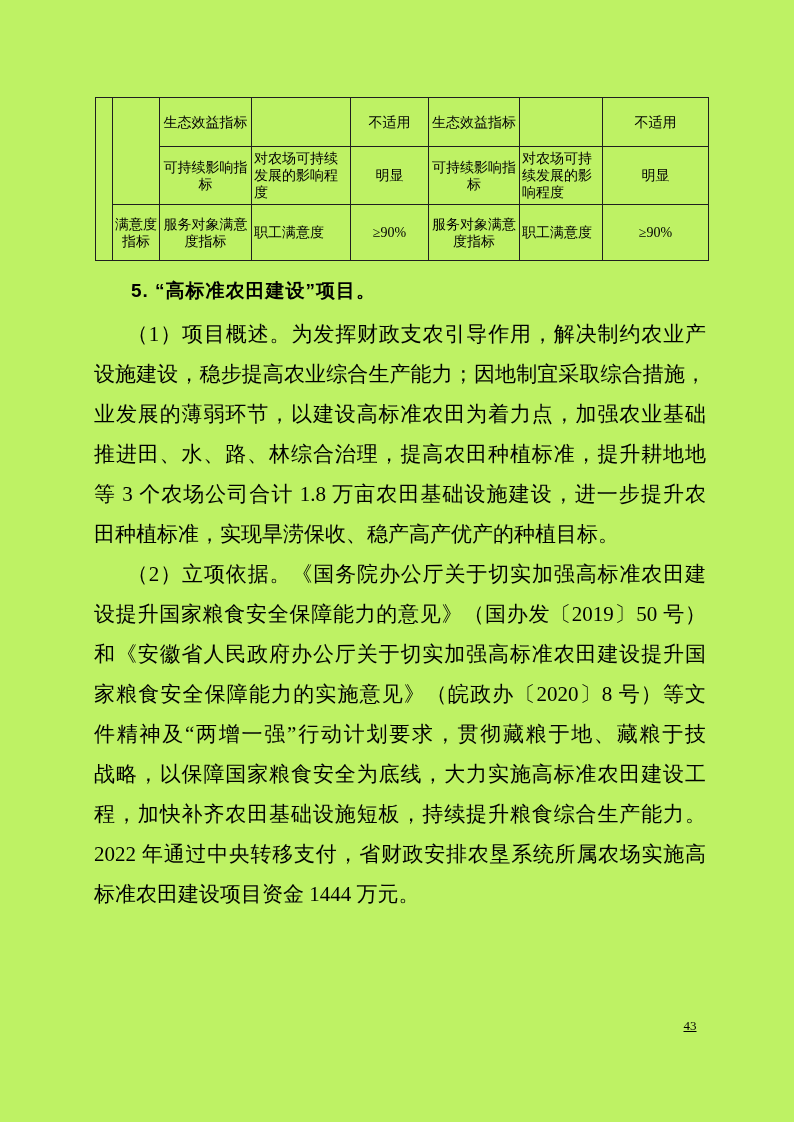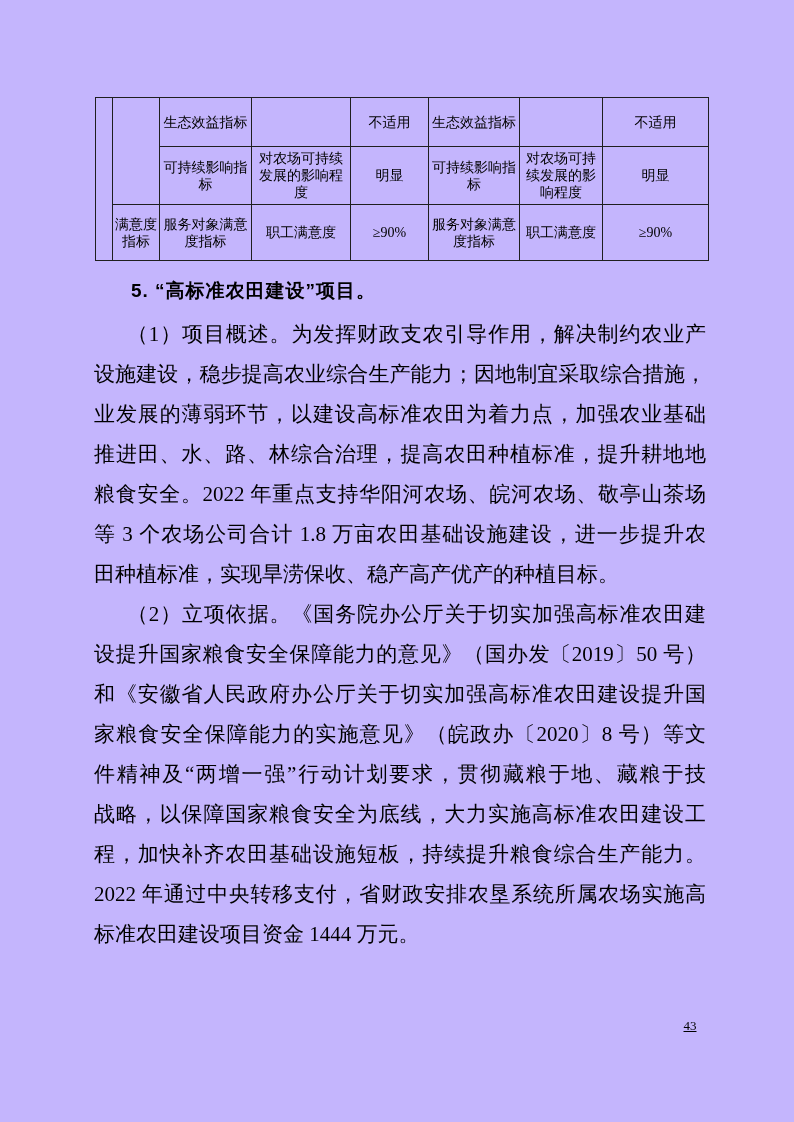--- a/index.html
+++ b/index.html
@@ -1,36 +1,36 @@
 <!DOCTYPE html>
 <html><head>
 <meta charset="utf-8">
 <style>
   html,body { margin:0; padding:0; background:#ffffff; }
   .page {
-    position:relative; width:794px; height:1122px; background:#c4b5fd;
+    position:relative; width:794px; height:1122px; background:#bef264;
     color:#000; font-family:"Liberation Serif","DejaVu Serif",serif;
     overflow:hidden;
   }
 
   
   table.ind {
     position:absolute; left:95px; top:97px; width:613px;
     border-collapse:collapse; table-layout:fixed;
   }
   table.ind td {
     border:1px solid #1f1f1f; font-size:14px; line-height:17px;
     padding:1px 2px; vertical-align:middle; word-break:break-all;
     font-family:"Liberation Serif","DejaVu Serif",serif;
   }
   table.ind tr.r1 { height:49px; }
   table.ind tr.r2 { height:58px; }
   table.ind tr.r3 { height:56px; }
   td.c { text-align:center; }
-  td.l { text-align:center; }
+  td.l { text-align:left; }
   td.tight { padding:1px 4px; text-align:center; }
 
   
   .heading {
     position:absolute; left:94px; top:276px; width:614px;
     font-size:19px; line-height:30px; font-weight:bold;
     font-family:"Liberation Sans","DejaVu Sans",sans-serif;
     text-indent:37px; letter-spacing:1px;
   }
 
@@ -97,21 +97,20 @@
     </table>
 
   <div class="heading">5. “高标准农田建设”项目。</div>
 
   <div class="paras">
     <div>
         <div class="tline first">（1）项目概述。为发挥财政支农引导作用，解决制约农业产</div>
         <div class="tline">设施建设，稳步提高农业综合生产能力；因地制宜采取综合措施，</div>
         <div class="tline">业发展的薄弱环节，以建设高标准农田为着力点，加强农业基础</div>
         <div class="tline">推进田、水、路、林综合治理，提高农田种植标准，提升耕地地</div>
-        <div class="tline">粮食安全。2022 年重点支持华阳河农场、皖河农场、敬亭山茶场</div>
         <div class="tline">等 3 个农场公司合计 1.8 万亩农田基础设施建设，进一步提升农</div>
         <div class="tline lastline">田种植标准，实现旱涝保收、稳产高产优产的种植目标。</div>
       </div>
     <div>
         <div class="tline first">（2）立项依据。《国务院办公厅关于切实加强高标准农田建</div>
         <div class="tline">设提升国家粮食安全保障能力的意见》（国办发〔2019〕50 号）</div>
         <div class="tline">和《安徽省人民政府办公厅关于切实加强高标准农田建设提升国</div>
         <div class="tline">家粮食安全保障能力的实施意见》（皖政办〔2020〕8 号）等文</div>
         <div class="tline">件精神及“两增一强”行动计划要求，贯彻藏粮于地、藏粮于技</div>
         <div class="tline">战略，以保障国家粮食安全为底线，大力实施高标准农田建设工</div>

